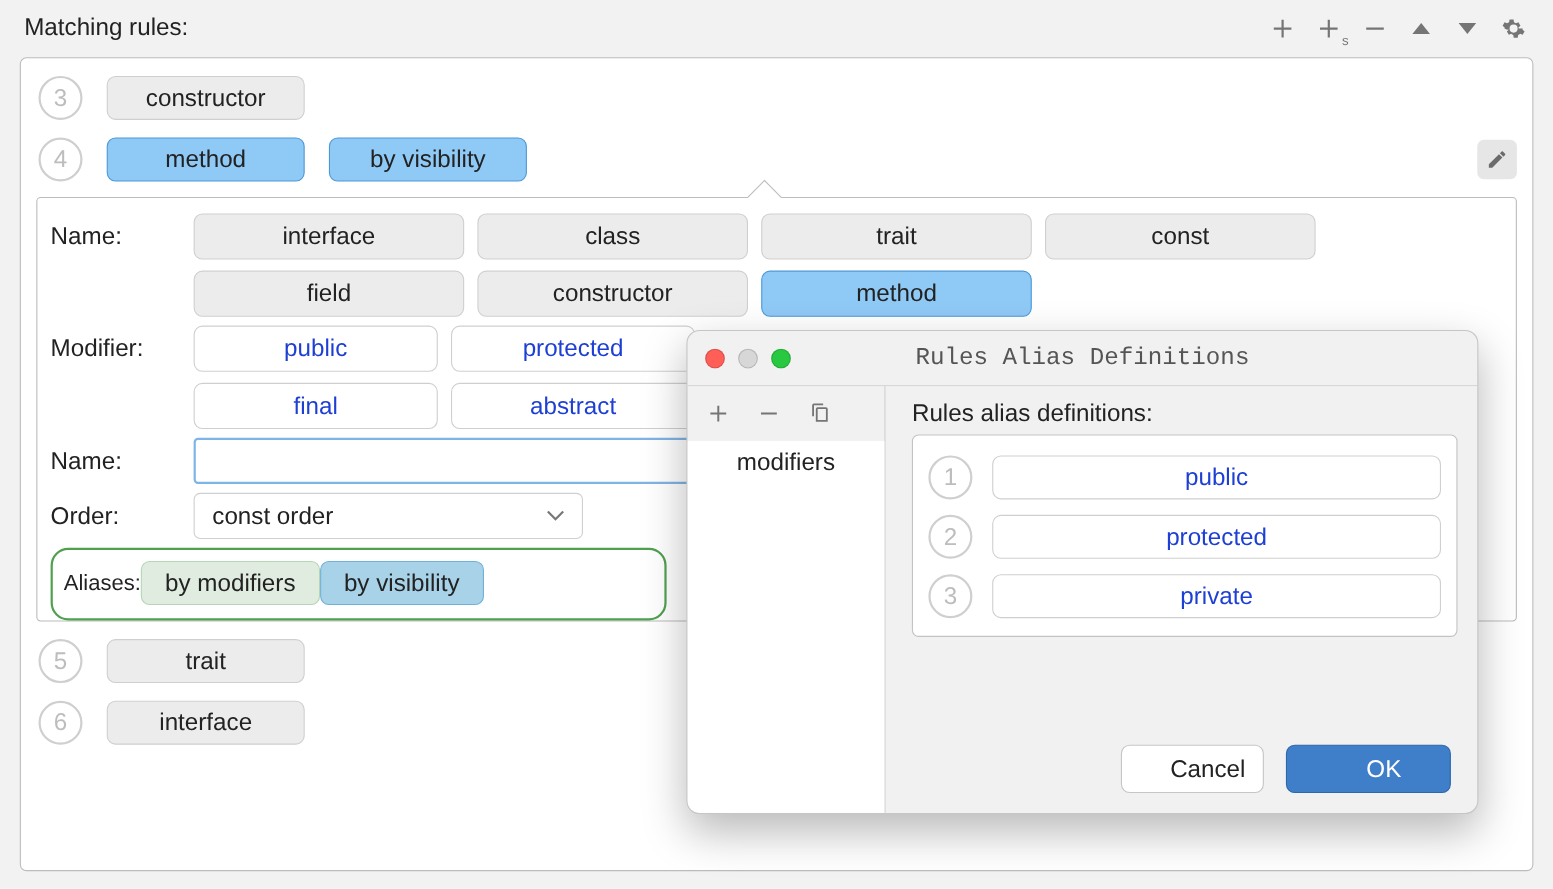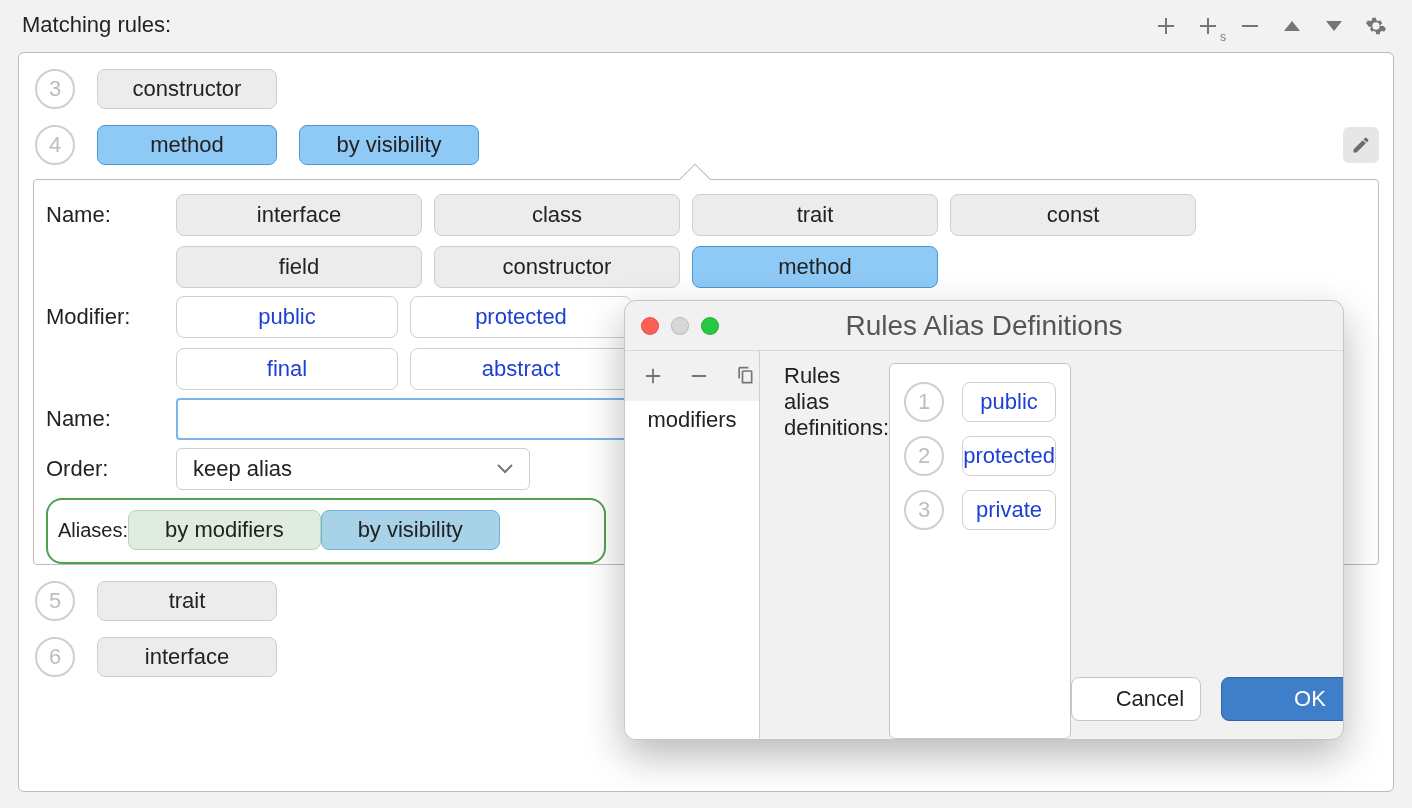--- a/index.html
+++ b/index.html
@@ -121,21 +121,21 @@
     padding: 10px 14px 12px 10px;
     margin-top: 7px;
     margin-bottom: 0;
     width: 560px;
     display:flex;align-items:center;
   }
   .alias-chip {
     background:#e0ece0;
     border:1.5px solid #b6d4b6;
     border-radius:8px;
-    padding:6px 36px;
+    padding:6px 21px;
     font-size:22px;
     cursor:pointer;
   }
   .alias-chip.sel { background:#a7d2e7; border-color:#6fb1d7; }
 
   
   .dialog {
     position:absolute;
     top: 300px; left: 624px;
     width: 720px; height: 440px;
@@ -147,28 +147,28 @@
   }
   .dlg-title {
     height:50px;
     border-bottom:1px solid #d7d7d7;
     display:flex;align-items:center;
     position:relative;
   }
   .traffic { position:absolute; left:16px; display:flex; gap:12px; }
   .dot { width:18px;height:18px;border-radius:50%; border:1px solid rgba(0,0,0,0.15);}
   .dot.red{background:#ff5f57;} .dot.yel{background:#d7d7d7;} .dot.grn{background:#28c840;}
-  .dlg-title-text { margin:0 auto; font-size:28px; color:#555; }
+  .dlg-title-text { margin:0 auto; font-size:22px; color:#555;font-family:Liberation Mono, monospace; }
   .dlg-body { display:flex; height: calc(100% - 50px); }
   .dlg-left { width: 180px; border-right:1px solid #d0d0d0; display:flex;flex-direction:column; }
   .dlg-left-tb { height:50px; display:flex; align-items:center; gap:18px; padding-left:14px; color:#7a7a7a; }
   .dlg-list { flex:1; background:#fff; }
   .dlg-item { padding:6px 0; text-align:center; font-size:22px; cursor:pointer;}
   .dlg-item.sel { background:#2b77bf; color:#fff; }
-  .dlg-right { flex:1; padding: 12px 18px 0 24px; display:flex;flex-direction:row;}
+  .dlg-right { flex:1; padding: 12px 18px 0 24px; display:flex;flex-direction:column;}
   .dlg-sub { font-size:22px; margin-bottom:6px; }
   .defs-box { border:1.5px solid #c3c3c3; border-radius:6px; background:#fff; padding:12px 14px; flex:0 0 auto;}
   .def-row { display:flex; align-items:center; gap:18px; margin:6px 0 14px 0; }
   .def-num { width:40px;height:40px;border:2px solid #cfcfcf;border-radius:50%;display:flex;align-items:center;justify-content:center;color:#bdbdbd;font-size:22px;}
   .def-chip { flex:1; background:#fff;border:1.5px solid #cfcfcf;border-radius:8px;height:40px;display:flex;align-items:center;justify-content:center;color:#1d3fd4;font-size:22px;cursor:pointer;}
   .dlg-btns { margin-top:auto; display:flex; justify-content:flex-end; gap:20px; padding: 16px 6px 18px 0;}
   .btn { height:44px; min-width:130px; border-radius:8px; font-size:22px; display:flex;align-items:center;justify-content:center;cursor:pointer;padding-left:28px;}
   .btn.cancel{background:#fff;border:1.5px solid #c6c6c6;}
   .btn.ok{background:#3f7ec9;color:#fff;border:1px solid #2e67ab;min-width:150px;}
 </style>
@@ -257,21 +257,21 @@
     </div>
 
     <div class="field-row">
       <div class="field-label">Name:</div>
       <input class="name-input" value="" style="">
     </div>
 
     <div class="field-row">
       <div class="field-label">Order:</div>
       <div class="select">
-        <span>keep alias</span>
+        <span>const order</span>
         <svg width="16" height="10" viewBox="0 0 16 10">
             <path d="M1 1l7 7 7-7" stroke="#777" stroke-width="2" fill="none"></path>
           </svg>
       </div>
     </div>
 
     <div class="aliases-box">
       <span>Aliases:</span>
       <div class="alias-chip">by modifiers</div>
       <div class="alias-chip sel">by visibility</div>

